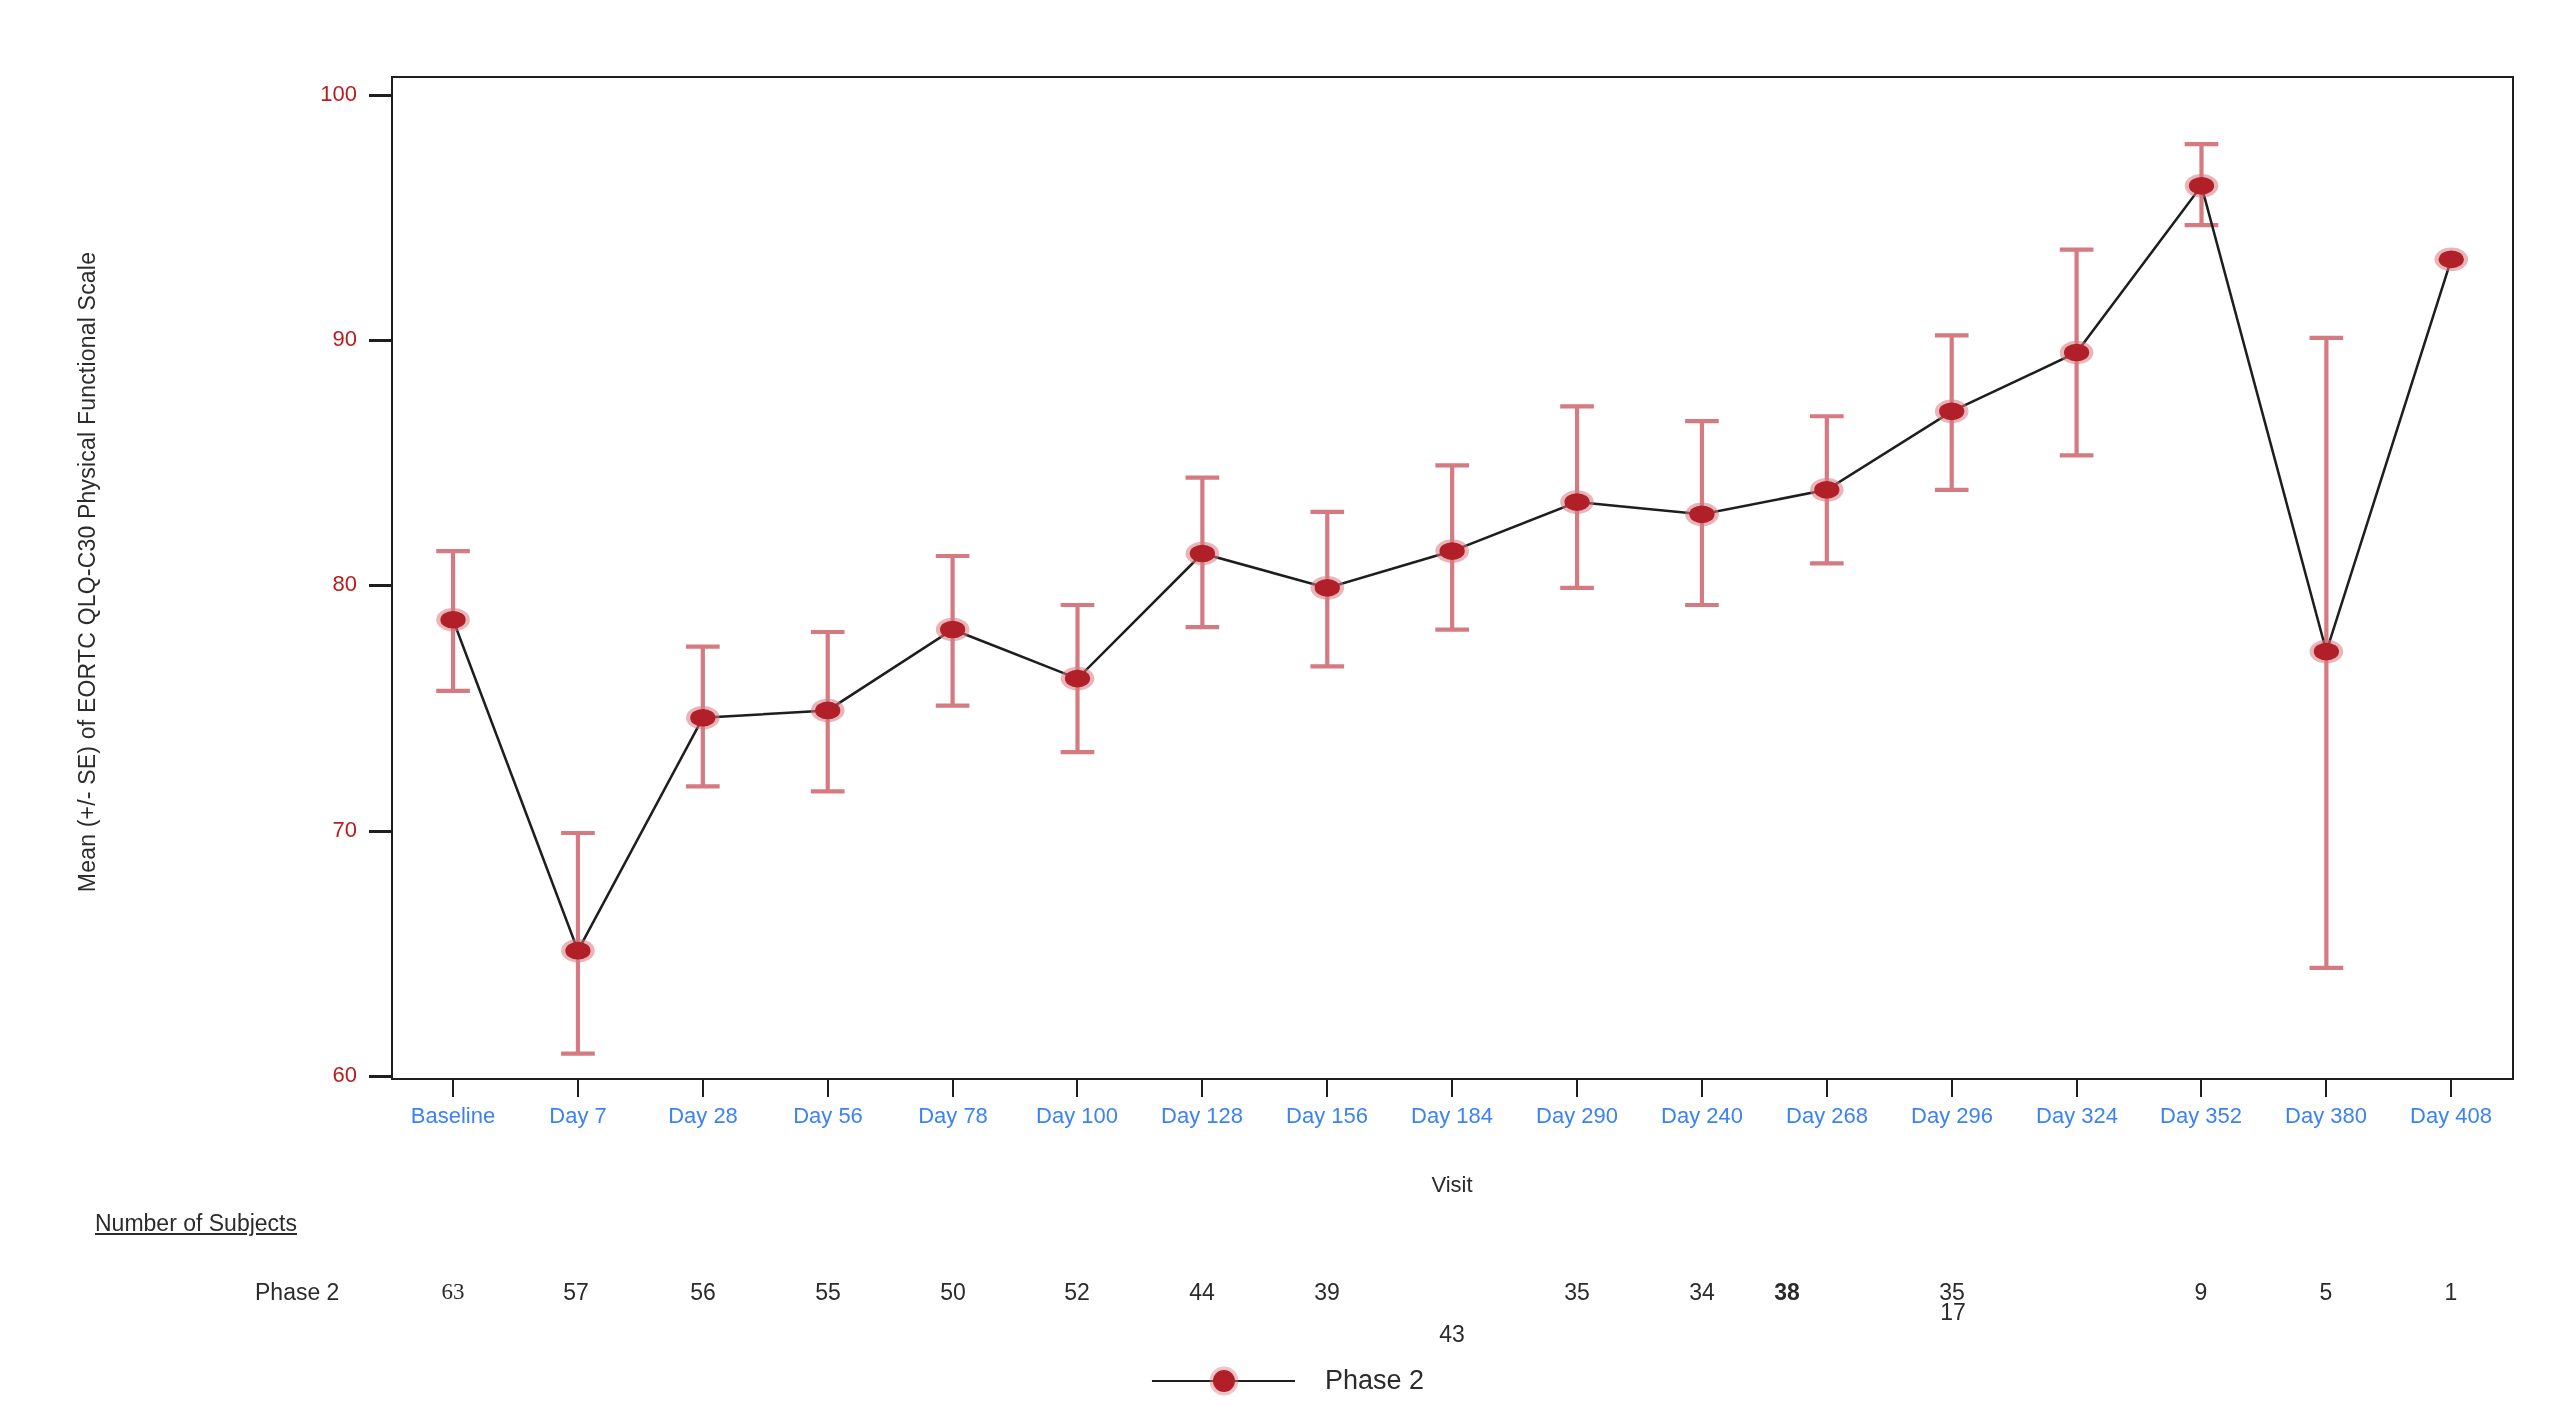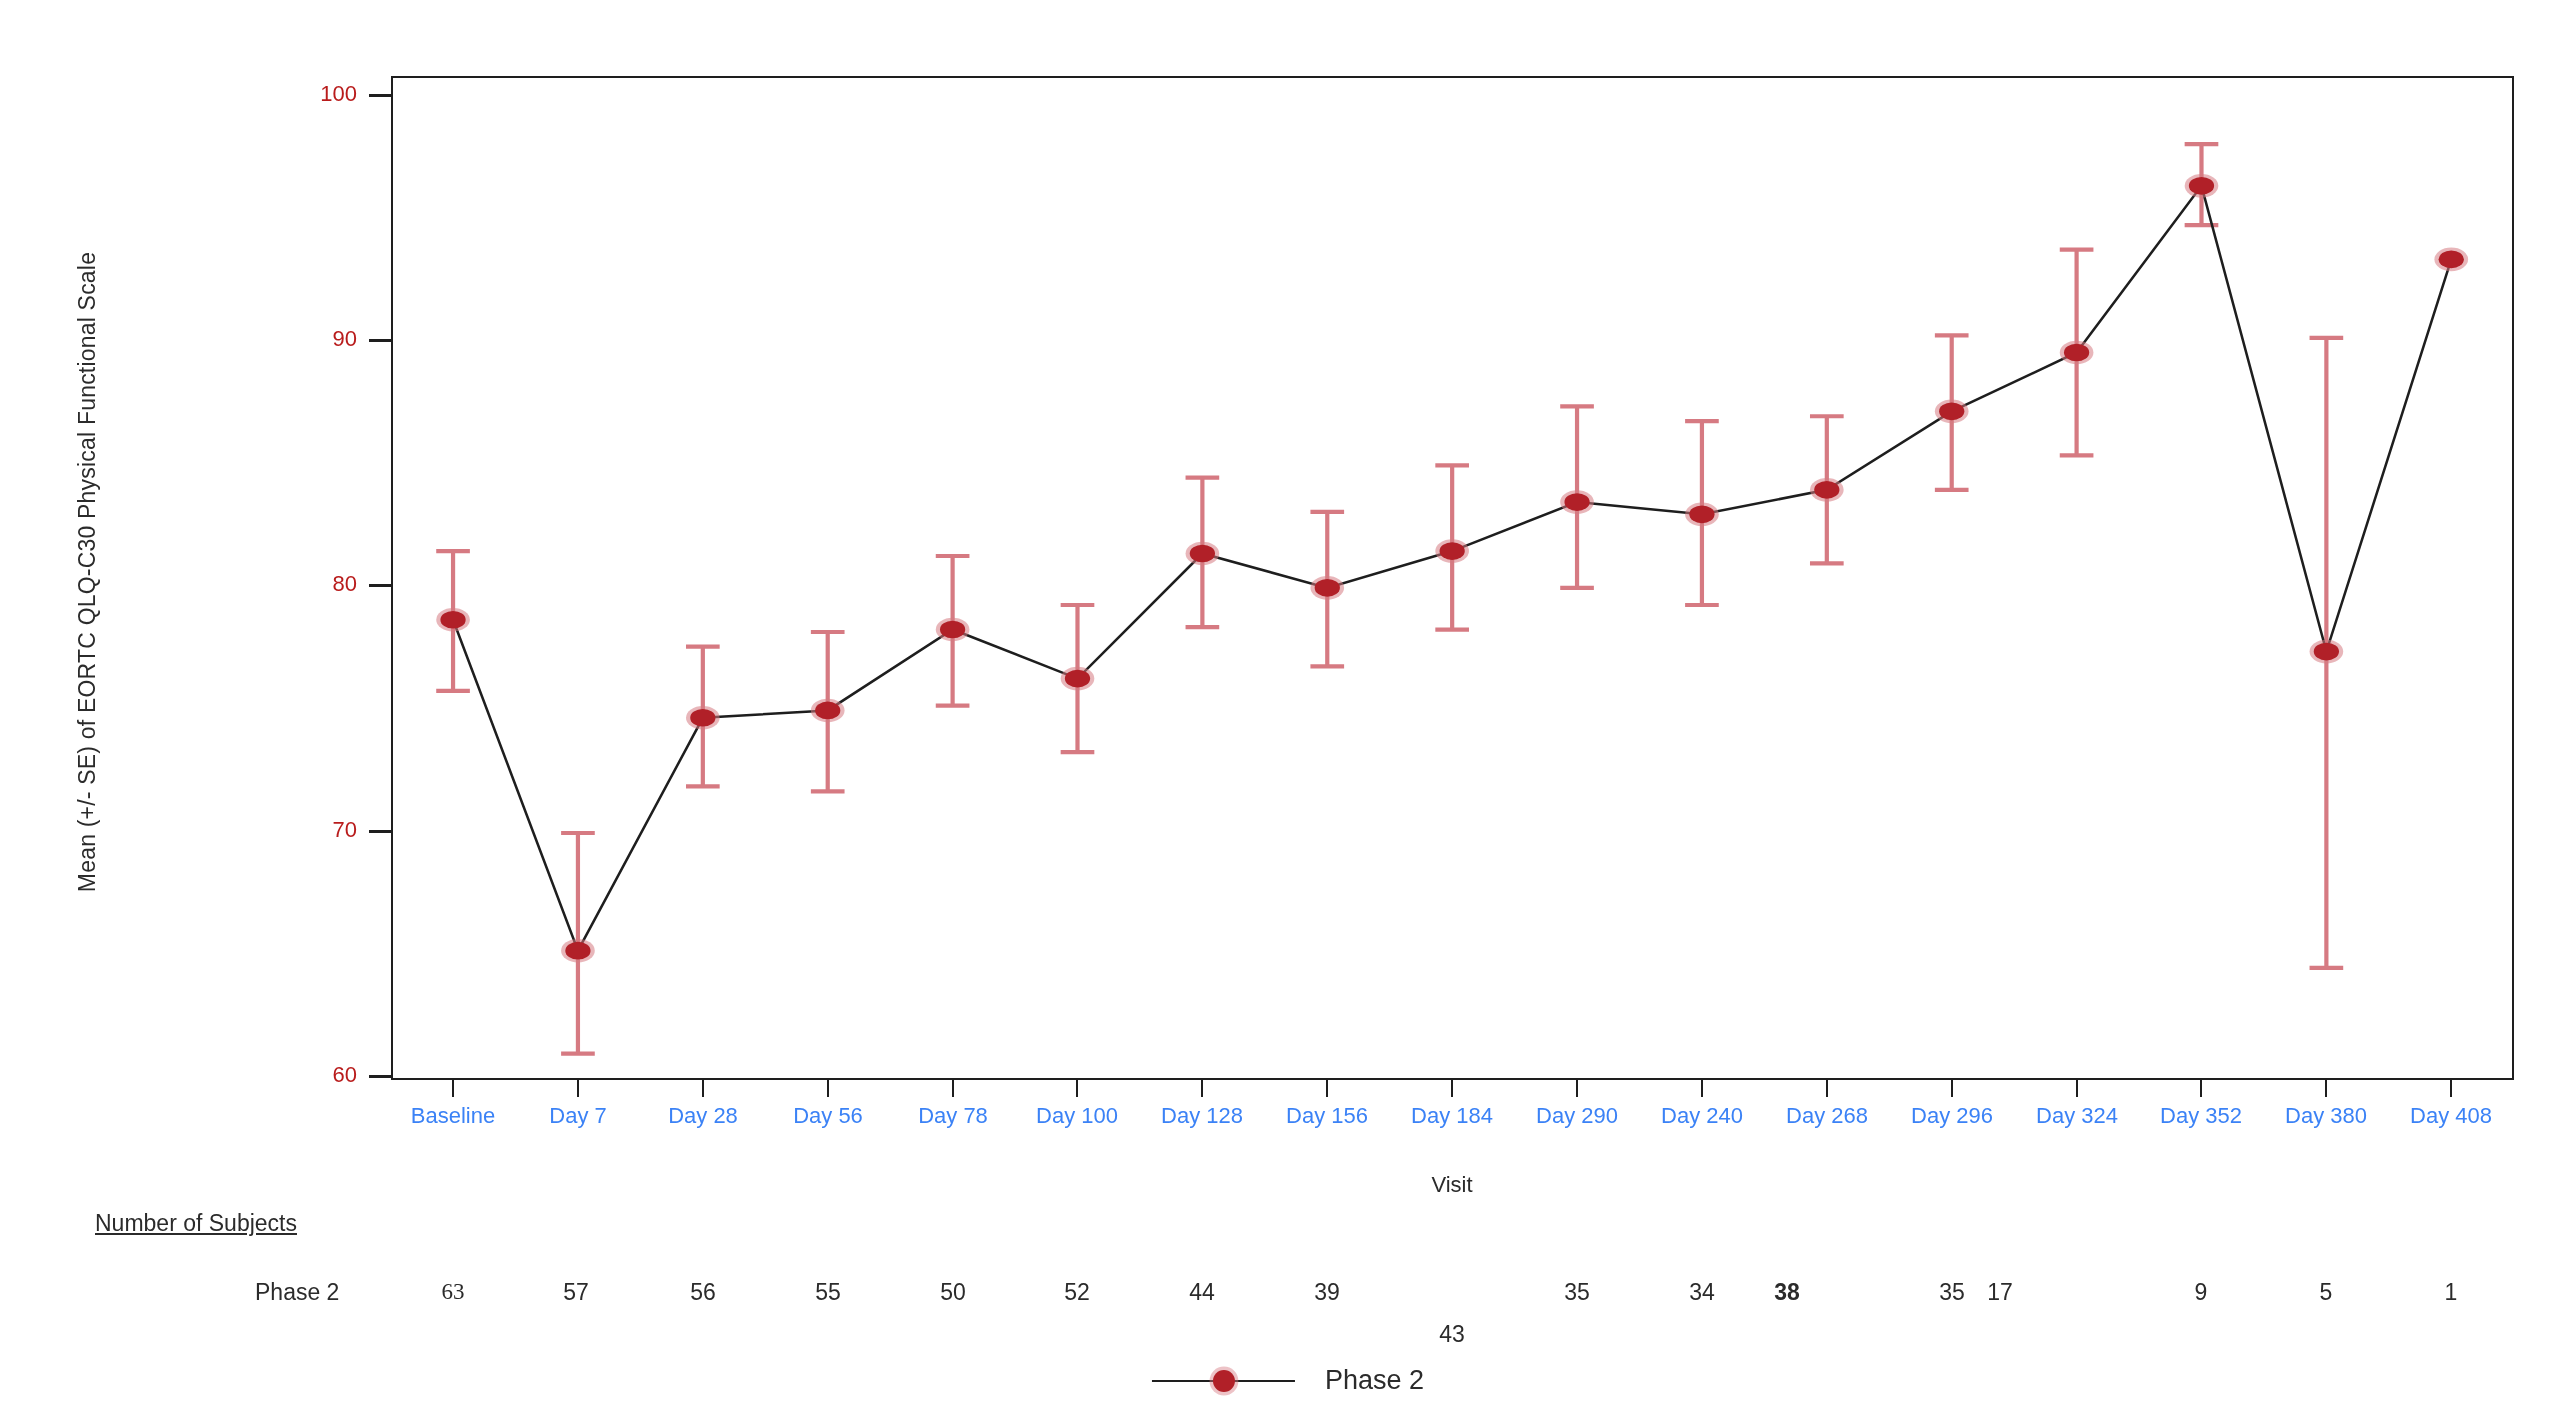--- a/index.html
+++ b/index.html
@@ -469,21 +469,21 @@
       <div class="count-cell" style="left: 828px;">55</div>
       <div class="count-cell" style="left: 953px;">50</div>
       <div class="count-cell" style="left: 1077px;">52</div>
       <div class="count-cell" style="left: 1202px;">44</div>
       <div class="count-cell" style="left: 1327px;">39</div>
       <div class="count-cell" style="left: 1452px; margin-top: 42px;">43</div>
       <div class="count-cell" style="left: 1577px;">35</div>
       <div class="count-cell" style="left: 1702px;">34</div>
       <div class="count-cell" style="left: 1787px; font-weight: bold;">38</div>
       <div class="count-cell" style="left: 1952px;">35</div>
-      <div class="count-cell" style="left: 2000px;">17</div>
+      <div class="count-cell" style="left: 1953px; margin-top: 20px;">17</div>
       <div class="count-cell" style="left: 2201px;">9</div>
       <div class="count-cell" style="left: 2326px;">5</div>
       <div class="count-cell" style="left: 2451px;">1</div>
     </div>
 
   <div id="legend">
     <span id="legend-symbol">
       <span id="legend-line"></span>
       <span id="legend-marker"></span>
     </span>

